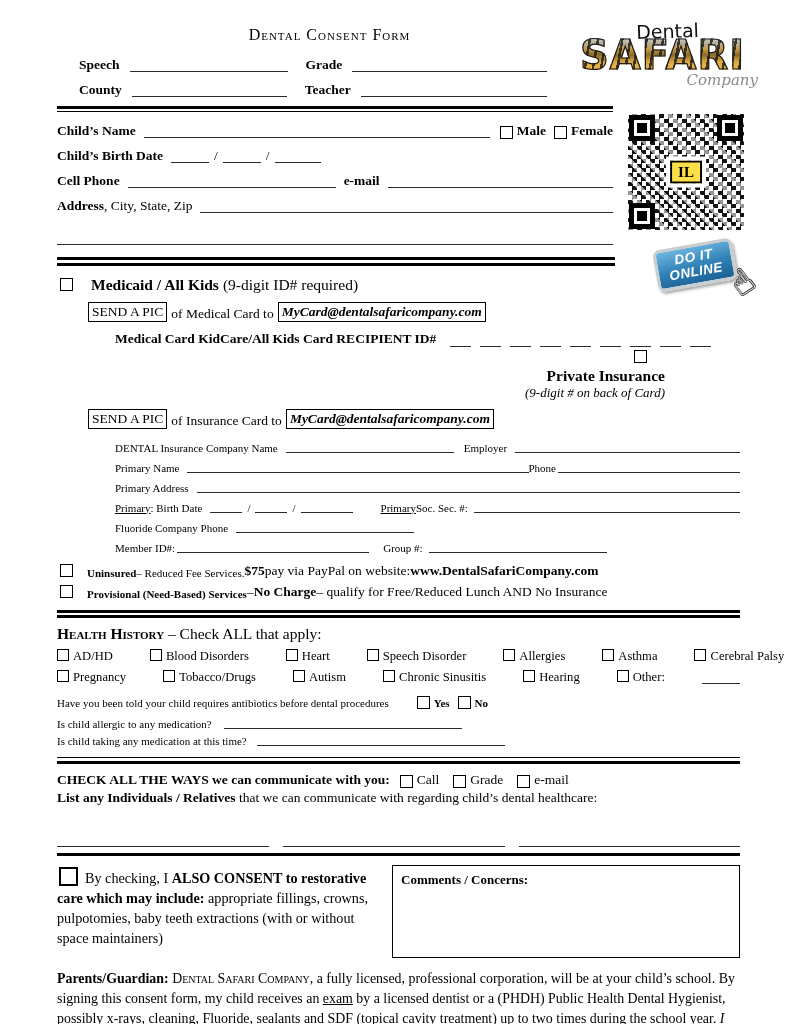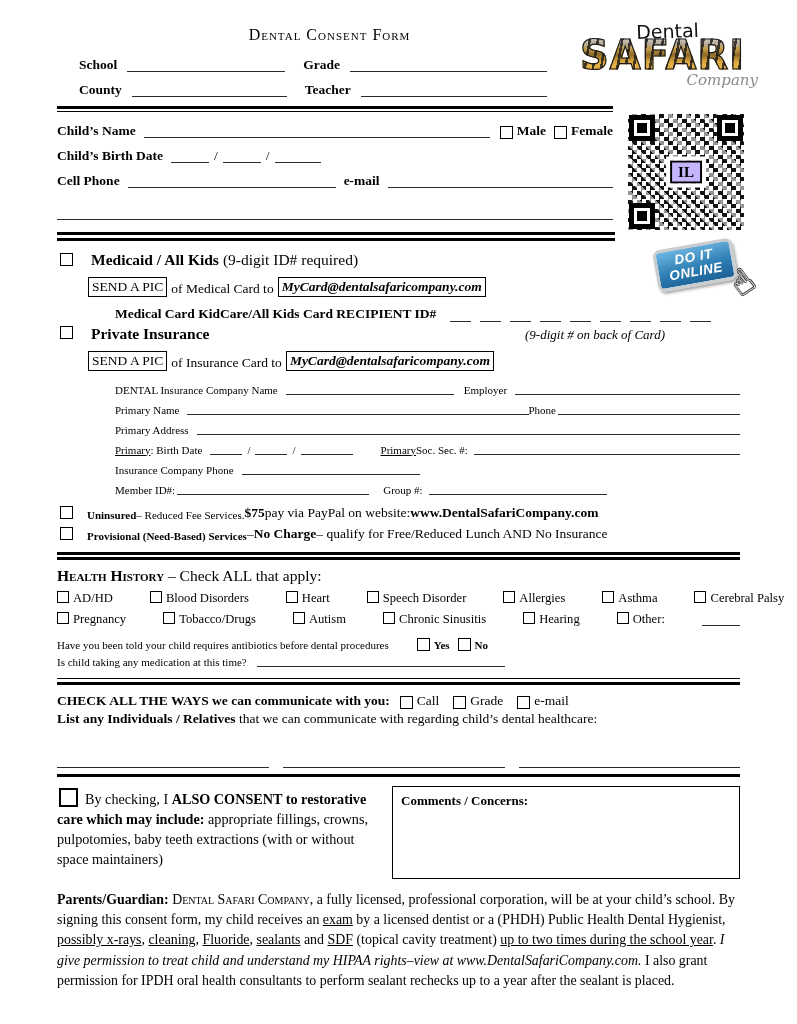--- a/index.html
+++ b/index.html
@@ -41,21 +41,21 @@
   .qr{position:absolute;left:627px;top:113px;width:118px;height:118px;background:#fff;}
   .qr-bg{position:absolute;inset:1px;
     background:
       repeating-linear-gradient(45deg, rgba(255,255,255,.55) 0 5px, rgba(255,255,255,0) 5px 12px),
       repeating-conic-gradient(#141414 0% 25%, #fff 0% 50%);
     background-size:auto,9px 9px;}
   .fp{position:absolute;width:16px;height:16px;border:5px solid #000;background:#fff;}
   .fp::after{content:"";position:absolute;inset:3px;background:#000;}
   .fp.tl{left:2px;top:2px}.fp.tr{right:2px;top:2px}.fp.bl{left:2px;bottom:2px}
   .qr-label{position:absolute;left:50%;top:50%;transform:translate(-50%,-50%);
-    background:#c4b5fd;border:2px solid #000;padding:1px 6px;font-weight:bold;font-size:15px;
+    background:#fde047;border:2px solid #000;padding:1px 6px;font-weight:bold;font-size:15px;
     outline:4px solid #fff;}
   
   .sticker{position:absolute;left:655px;top:244px;transform:rotate(-10deg);
     background:linear-gradient(175deg,#6db7e2 0%,#2f7fb5 55%,#1b5f94 100%);
     border:3px solid #c8cdd0;border-radius:7px;padding:2px 10px 4px;
     box-shadow:1.5px 2.5px 3px rgba(0,0,0,.35);}
   .sticker-line{font-family:"Liberation Sans",sans-serif;font-weight:bold;font-style:italic;
     color:#fff;font-size:13.5px;line-height:1.12;text-align:center;letter-spacing:.5px;}
   .hand{position:absolute;right:-17px;bottom:-24px;font-size:34px;line-height:1;
     transform:rotate(-28deg);color:#fff;font-family:"DejaVu Sans",sans-serif;
@@ -74,21 +74,21 @@
 </head>
 <body>
 
 <div class="content">
 
   <div class="title-wrap">
     <span class="title">Dental Consent Form</span>
   </div>
 
   <div class="row" style="width:468px;margin-top:13px;margin-left:22px;">
-    <span class="b">School</span>
+    <span class="b">Speech</span>
     <span class="bl" style="width:158px;margin:0 0 1px 10px;"></span>
     <span class="b" style="margin-left:18px;">Grade</span>
     <span class="bl grow" style="margin:0 0 1px 10px;"></span>
   </div>
   <div class="row" style="width:468px;margin-top:9px;margin-left:22px;align-items:flex-end;">
     <span class="b">County</span>
     <span class="bl" style="width:155px;margin:0 0 1px 10px;"></span>
     <span class="b" style="margin-left:18px;">Teacher</span>
     <span class="bl grow" style="margin:0 0 1px 10px;"></span>
   </div>
@@ -110,20 +110,25 @@
     <span class="bl" style="width:38px;margin:0 5px 1px 5px;"></span>
     <span>/</span>
     <span class="bl" style="width:46px;margin:0 0 1px 5px;"></span>
   </div>
   <div class="row w555" style="margin-top:9px;">
     <span class="b">Cell Phone</span>
     <span class="bl" style="width:208px;margin:0 8px 1px 8px;"></span>
     <span class="b">e-mail</span>
     <span class="bl grow" style="margin:0 0 1px 8px;"></span>
   </div>
+  <div class="row w555" style="margin-top:9px;">
+    <span class="b">Address</span>
+      <span>, City, State, Zip</span>
+    <span class="bl grow" style="margin:0 0 1px 8px;"></span>
+  </div>
   <div class="row w555" style="margin-top:16px;">
     <span class="bl grow"></span>
   </div>
 
   <div class="ruleB" style="width:558px;margin-top:12px;"></div>
 
   <div class="row fs15" style="margin-top:10px;">
     <span class="cb" style="margin:0 18px 3px 3px;"></span>
     <span class="b">Medicaid / All Kids</span>
     <span class="mx">(9-digit ID# required)</span>
@@ -139,21 +144,21 @@
     <span class="bl blank9"></span>
       <span class="bl blank9"></span>
       <span class="bl blank9"></span>
       <span class="bl blank9"></span>
       <span class="bl blank9"></span>
       <span class="bl blank9"></span>
       <span class="bl blank9"></span>
       <span class="bl blank9"></span>
       <span class="bl blank9"></span>
   </div>
-  <div class="row" style="width:608px;margin-top:3px;">
+  <div class="row" style="width:608px;margin-top:3px;flex-direction:column;">
     <span class="cb" style="margin:0 18px 4px 3px;"></span>
     <span class="b fs15">Private Insurance</span>
     <span class="grow"></span>
     <span class="i fs13">(9-digit # on back of Card)</span>
   </div>
   <div class="row" style="margin-top:8px;margin-left:31px;">
     <span class="box">SEND A PIC</span>
     <span class="mx">of Insurance Card to</span>
     <span class="box b i">MyCard@dentalsafaricompany.com</span>
   </div>
@@ -182,21 +187,21 @@
       <span>/</span>
       <span class="bl" style="width:32px;margin:0 5px 1px 5px;"></span>
       <span>/</span>
       <span class="bl" style="width:52px;margin:0 0 1px 5px;"></span>
       <span style="width:28px;"></span>
       <span class="u">Primary</span>
         <span> Soc. Sec. #:</span>
       <span class="bl grow" style="margin:0 0 1px 6px;"></span>
     </div>
     <div class="row fs14" style="margin-top:4px;">
-      <span>Insurance Company Phone</span>
+      <span>Fluoride Company Phone</span>
       <span class="bl" style="width:178px;margin:0 0 1px 8px;"></span>
     </div>
     <div class="row fs14" style="margin-top:4px;">
       <span>Member ID#:</span>
       <span class="bl" style="width:192px;margin:0 14px 1px 2px;"></span>
       <span>Group #:</span>
       <span class="bl" style="width:178px;margin:0 0 1px 6px;"></span>
     </div>
   </div>
 
@@ -242,20 +247,24 @@
   </div>
 
   <div class="row fs14" style="margin-top:11px;">
     <span>Have you been told your child requires antibiotics before dental procedures</span>
     <span style="width:28px;"></span>
     <span class="cb"></span>
     <span class="b">Yes</span>
     <span class="cb" style="margin-left:8px;"></span>
     <span class="b">No</span>
   </div>
+  <div class="row fs14" style="margin-top:5px;">
+    <span>Is child allergic to any medication?</span>
+    <span class="bl" style="width:238px;margin:0 0 1px 12px;"></span>
+  </div>
   <div class="row fs14" style="margin-top:1px;">
     <span>Is child taking any medication at this time?</span>
     <span class="bl" style="width:248px;margin:0 0 1px 10px;"></span>
   </div>
 
   <div class="ruleD" style="margin-top:10px;"></div>
 
   <div class="row" style="margin-top:8px;">
     <span class="b">CHECK ALL THE WAYS we can communicate with you:</span>
     <span style="width:10px;"></span>

